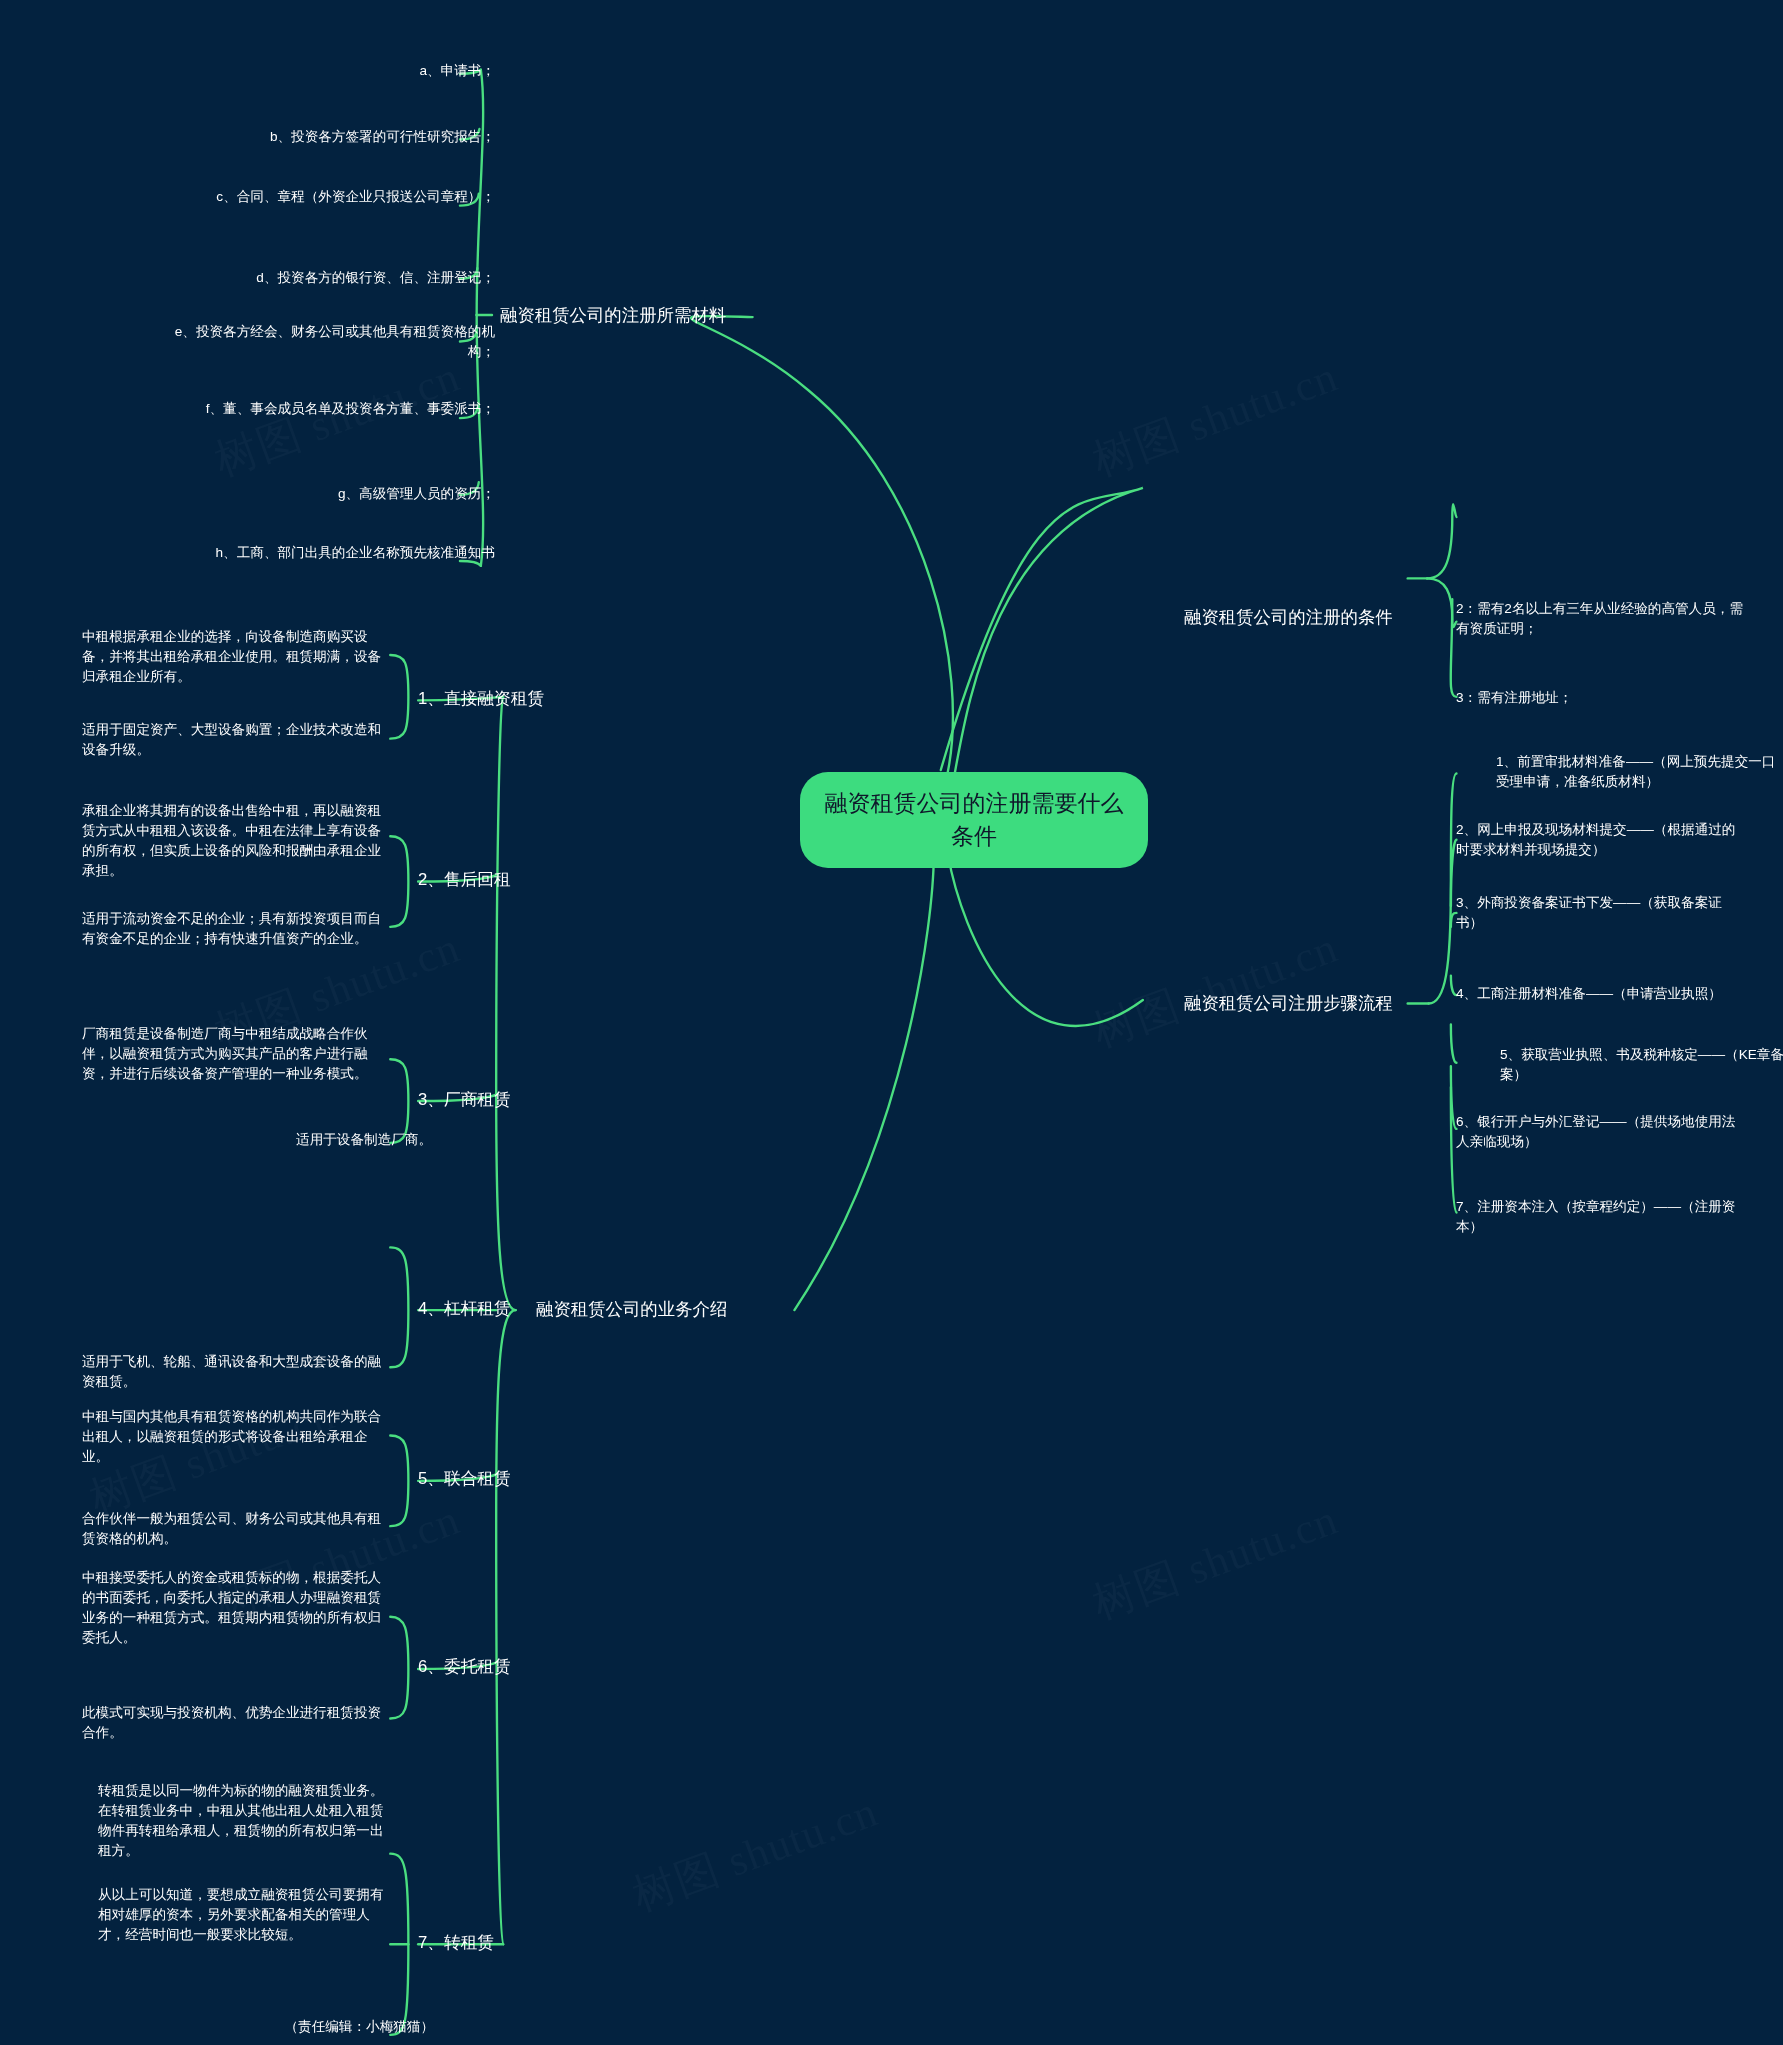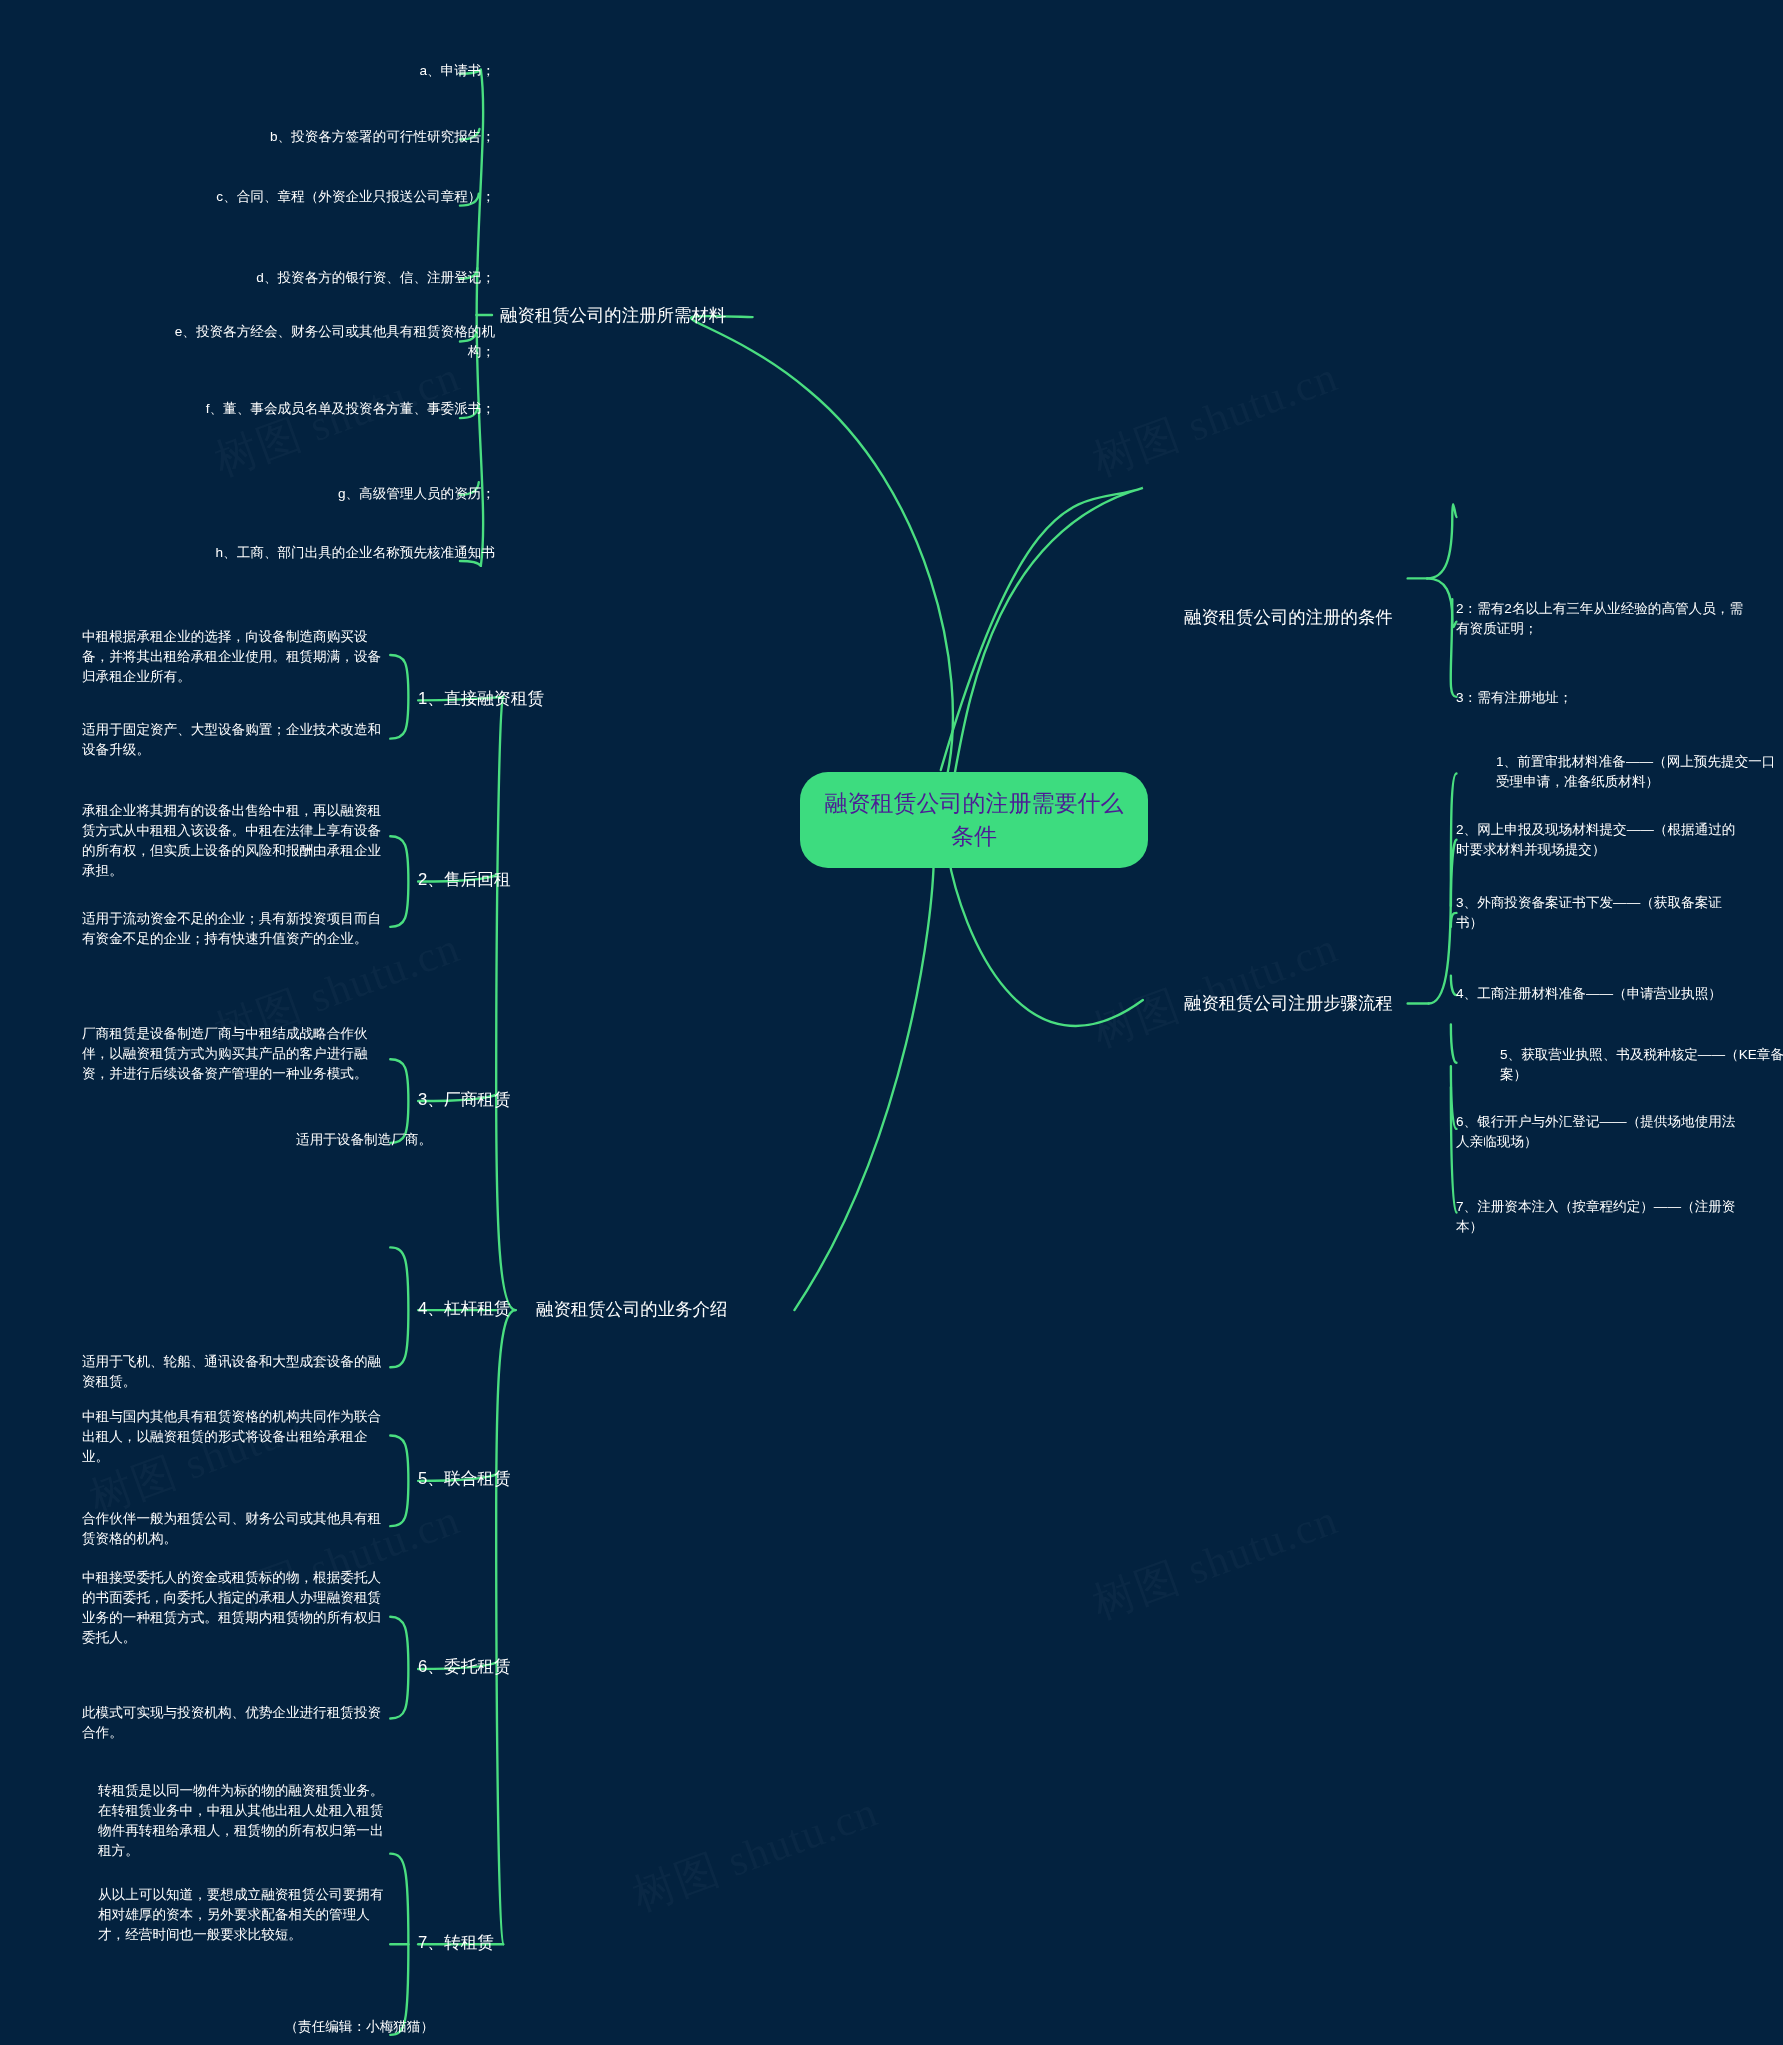--- a/index.html
+++ b/index.html
@@ -106,21 +106,21 @@
       <path d="M560,1200 C582,1200 586,1212 586,1265 C586,1318 582,1330 560,1330"></path>
       <path d="M560,1520 C582,1520 586,1532 586,1580 C586,1628 582,1640 560,1640"></path>
       <path d="M560,1790 C582,1790 586,1806 586,1880 C586,1950 582,1962 560,1962"></path>
       <path d="M560,2060 C582,2060 586,2072 586,2125 C586,2178 582,2190 560,2190"></path>
       <path d="M560,2320 C582,2320 586,2336 586,2395 C586,2454 582,2466 560,2466"></path>
       <path d="M560,2660 C582,2660 586,2680 586,2790 C586,2905 582,2920 560,2920"></path>
       <path d="M560,2790 C572,2790 580,2790 586,2790"></path>
     </g>
   </svg>
 
-  <div id="root" style="background: rgb(61, 220, 127); color: #4c1d95;">融资租赁公司的注册需要什么条件</div>
+  <div id="root" style="background: rgb(61, 220, 127); color: #0f172a;">融资租赁公司的注册需要什么条件</div>
 
   <div class="node branch ta-l" style="left:500px;top:303px;width:251px;">融资租赁公司的注册所需材料</div>
 
   <div class="node leaf ta-r" style="left:125px;top:61px;width:327px;">a、申请书；</div>
   <div class="node leaf ta-r" style="left:125px;top:127px;width:327px;">b、投资各方签署的可行性研究报告；</div>
   <div class="node leaf ta-r" style="left:125px;top:187px;width:327px;">c、合同、章程（外资企业只报送公司章程）；</div>
   <div class="node leaf ta-r" style="left:125px;top:268px;width:327px;">d、投资各方的银行资、信、注册登记；</div>
   <div class="node leaf ta-r" style="left:125px;top:322px;width:327px;">e、投资各方经会、财务公司或其他具有租赁资格的机构；</div>
   <div class="node leaf ta-r" style="left:125px;top:399px;width:327px;">f、董、事会成员名单及投资各方董、事委派书；</div>
   <div class="node leaf ta-r" style="left:125px;top:484px;width:327px;">g、高级管理人员的资历；</div>

